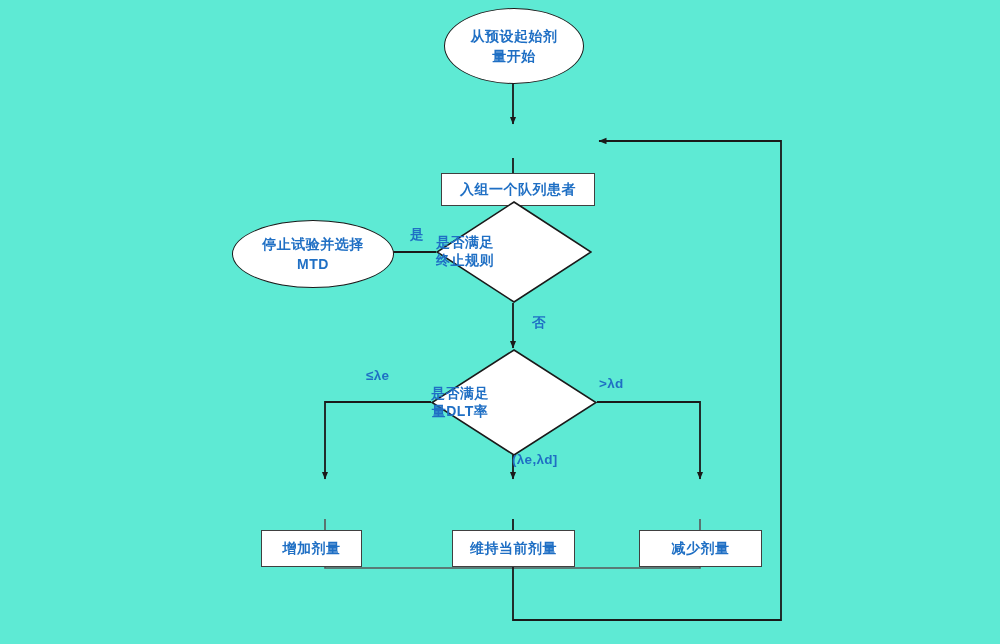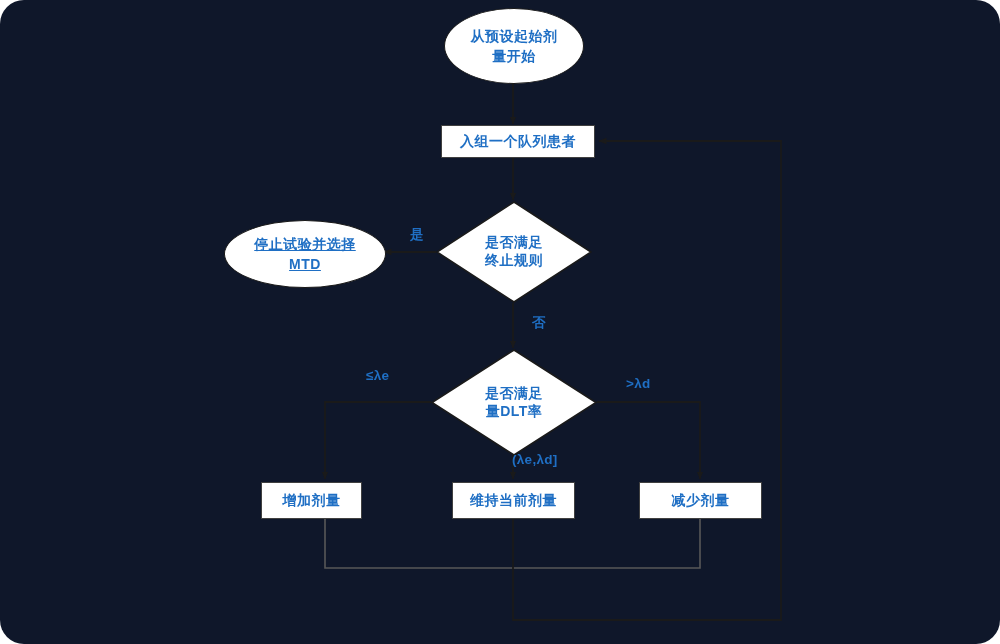--- a/index.html
+++ b/index.html
@@ -8,23 +8,22 @@
     padding: 0;
     background: #ffffff;
   }
   body {
     font-family: "Liberation Sans", "DejaVu Sans", sans-serif;
   }
   #canvas {
     position: relative;
     width: 1000px;
     height: 644px;
-    background: #0f172a;
+    background: #5eead4;
     overflow: hidden;
-    border-radius: 24px;
   }
   svg.edges {
     position: absolute;
     left: 0;
     top: 0;
     width: 1000px;
     height: 644px;
     pointer-events: none;
   }
   .node {
@@ -47,38 +46,39 @@
     letter-spacing: 0.5px;
   }
   .ellipse {
     border: 1.4px solid #1a1a1a;
     border-radius: 50%;
     background: #ffffff;
   }
   .rect {
     border: 1.6px solid #404040;
     background: #ffffff;
+    margin-top: 48px;
   }
   .diamond-wrap {
     position: absolute;
   }
   .diamond-shape {
     position: absolute;
     left: 0;
     top: 0;
   }
   .diamond-label {
     position: absolute;
     left: 0;
     top: 0;
     width: 100%;
     height: 100%;
     display: flex;
     align-items: center;
-    justify-content: center;
+    justify-content: flex-start;
     text-align: center;
   }
   .edge-label {
     position: absolute;
     color: #1f6fc4;
     font-weight: bold;
     font-size: 13.5px;
     white-space: nowrap;
     letter-spacing: 0.3px;
   }
@@ -128,21 +128,21 @@
   <div class="diamond-wrap" style="left:436px; top:201px; width:156px; height:102px;">
     <svg class="diamond-shape" width="156" height="102" viewBox="0 0 156 102">
       <polygon points="78,1 155,51 78,101 1,51" fill="#ffffff" stroke="#1a1a1a" stroke-width="1.6"></polygon>
     </svg>
     <div class="diamond-label">
       <span class="node-text">是否满足
 终止规则</span>
     </div>
   </div>
 
-  <div class="node ellipse" style="left:224px; top:220px; width:162px; height:68px;text-decoration:underline;">
+  <div class="node ellipse" style="left:232px; top:220px; width:162px; height:68px;">
     <span class="node-text">停止试验并选择
 MTD</span>
   </div>
 
   <div class="diamond-wrap" style="left:431px; top:349px; width:166px; height:107px;">
     <svg class="diamond-shape" width="166" height="107" viewBox="0 0 166 107">
       <polygon points="83,1 165,53.5 83,106 1,53.5" fill="#ffffff" stroke="#1a1a1a" stroke-width="1.6"></polygon>
     </svg>
     <div class="diamond-label">
       <span class="node-text">是否满足
@@ -163,15 +163,15 @@
   </div>
 
   <div class="edge-label" style="left:410px; top:226px;">是</div>
 
   <div class="edge-label" style="left:532px; top:314px;">否</div>
 
   <div class="edge-label" style="left:366px; top:368px;">≤λe</div>
 
   <div class="edge-label" style="left:512px; top:452px;">(λe,λd]</div>
 
-  <div class="edge-label" style="left:626px; top:376px;">&gt;λd</div>
+  <div class="edge-label" style="left:599px; top:376px;">&gt;λd</div>
 
 </div>
 
 </body></html>

